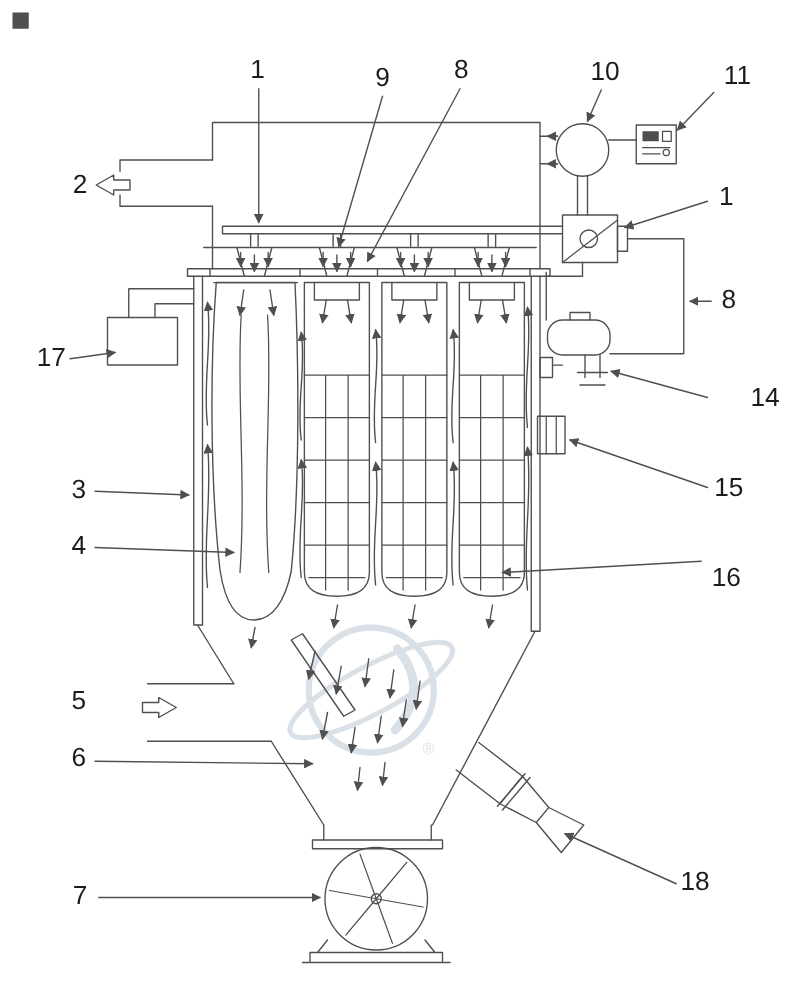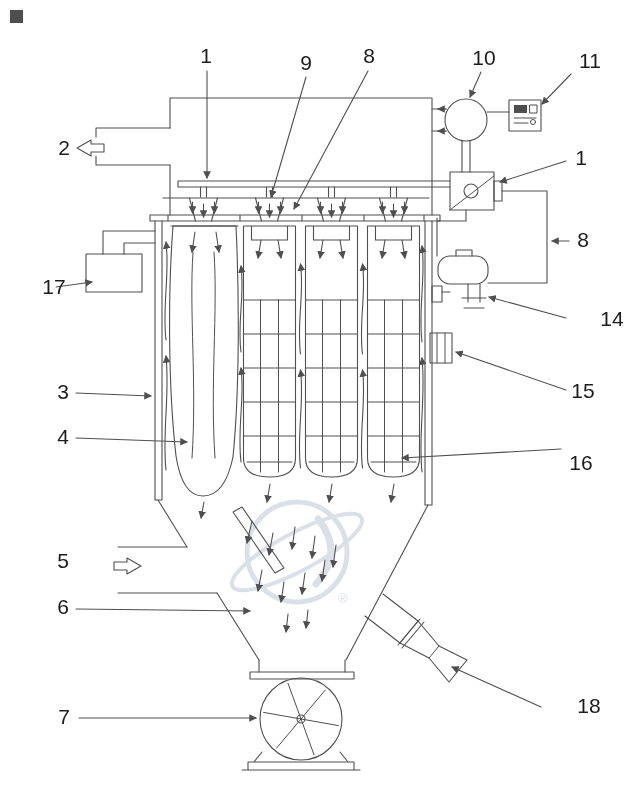--- a/index.html
+++ b/index.html
@@ -247,17 +247,17 @@
     <div class="lbl" style="left:64px;top:717px">7</div>
     <div class="lbl" style="left:369px;top:56px">8</div>
     <div class="lbl" style="left:306px;top:63px">9</div>
     <div class="lbl" style="left:484px;top:58px">10</div>
     <div class="lbl" style="left:590px;top:61px">11</div>
     <div class="lbl" style="left:581px;top:158px">1</div>
     <div class="lbl" style="left:583px;top:240px">8</div>
     <div class="lbl" style="left:612px;top:319px">14</div>
     <div class="lbl" style="left:583px;top:391px">15</div>
     <div class="lbl" style="left:581px;top:463px">16</div>
-    <div class="lbl" style="left:54px;top:287px">17</div>
-    <div class="lbl" style="left:589px;top:706px">18</div>
+    <div class="lbl" style="left:41px;top:287px">17</div>
+    <div class="lbl" style="left:556px;top:706px">18</div>
   </div>
 
 </div>
 
 </body></html>

